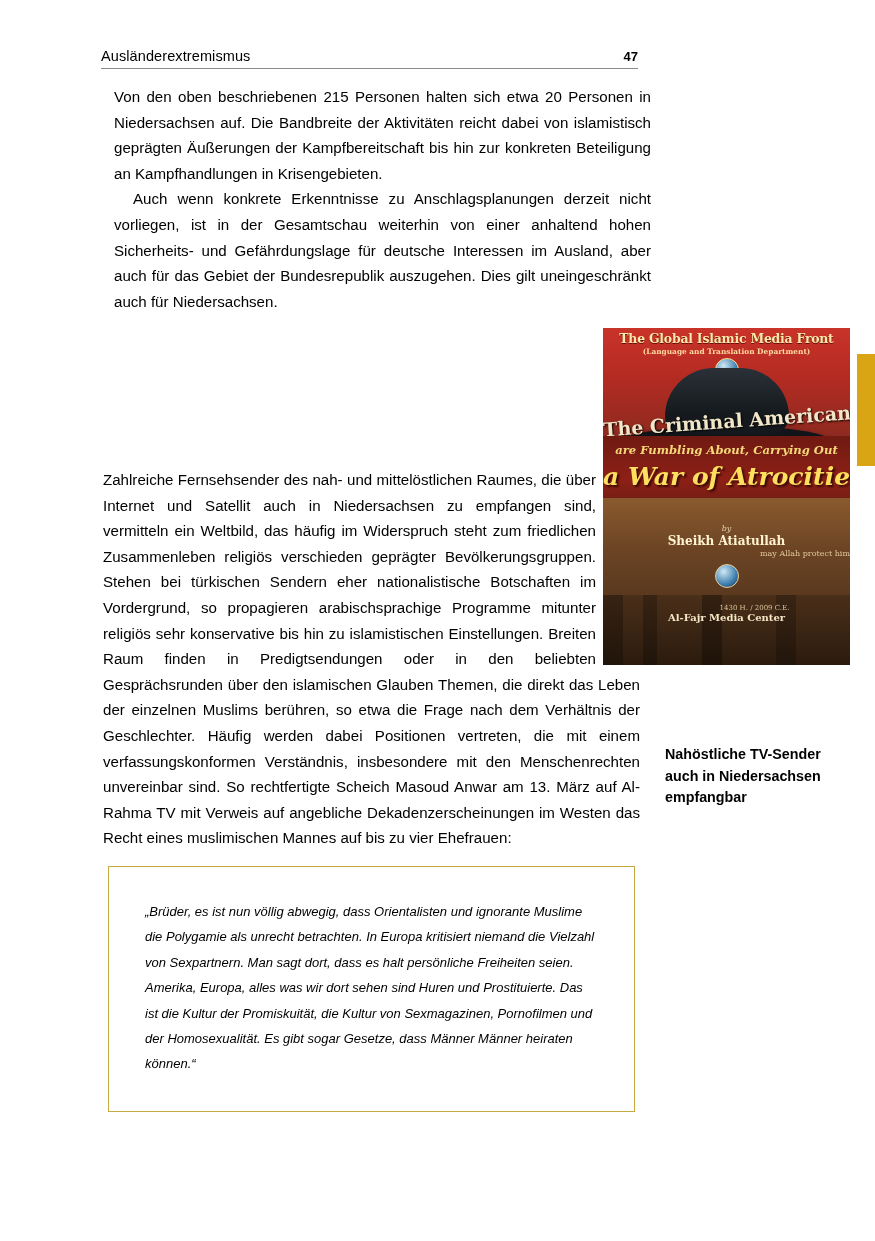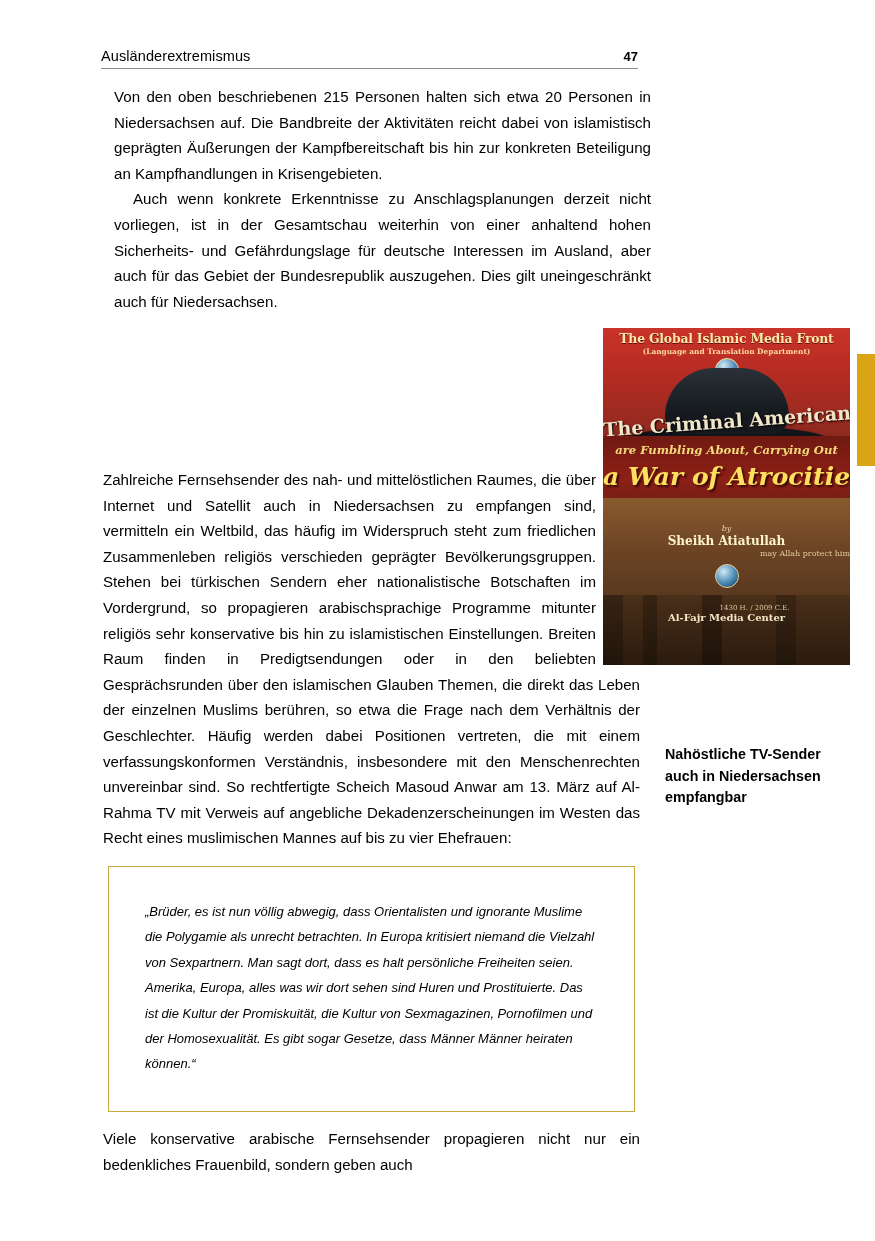--- a/index.html
+++ b/index.html
@@ -376,17 +376,14 @@
     <div class="img-center">Al-Fajr Media Center</div>
     <div class="img-year">1430 H. / 2009 C.E.</div>
   </div>
 
   <div class="caption">Nahöstliche TV-Sender auch in Niedersachsen empfangbar</div>
 
   <div class="quote-box">
     <p>„Brüder, es ist nun völlig abwegig, dass Orientalisten und ignorante Muslime die Polygamie als unrecht betrachten. In Europa kritisiert niemand die Vielzahl von Sexpartnern. Man sagt dort, dass es halt persönliche Freiheiten seien. Amerika, Europa, alles was wir dort sehen sind Huren und Prostituierte. Das ist die Kultur der Promiskuität, die Kultur von Sexmagazinen, Pornofilmen und der Homosexualität. Es gibt sogar Gesetze, dass Männer Männer heiraten können.“</p>
   </div>
 
-  <div class="closing">
-    <p>Viele konservative arabische Fernsehsender propagieren nicht nur ein bedenkliches Frauenbild, sondern geben auch</p>
-  </div>
 
 </div>
 
 </body></html>

